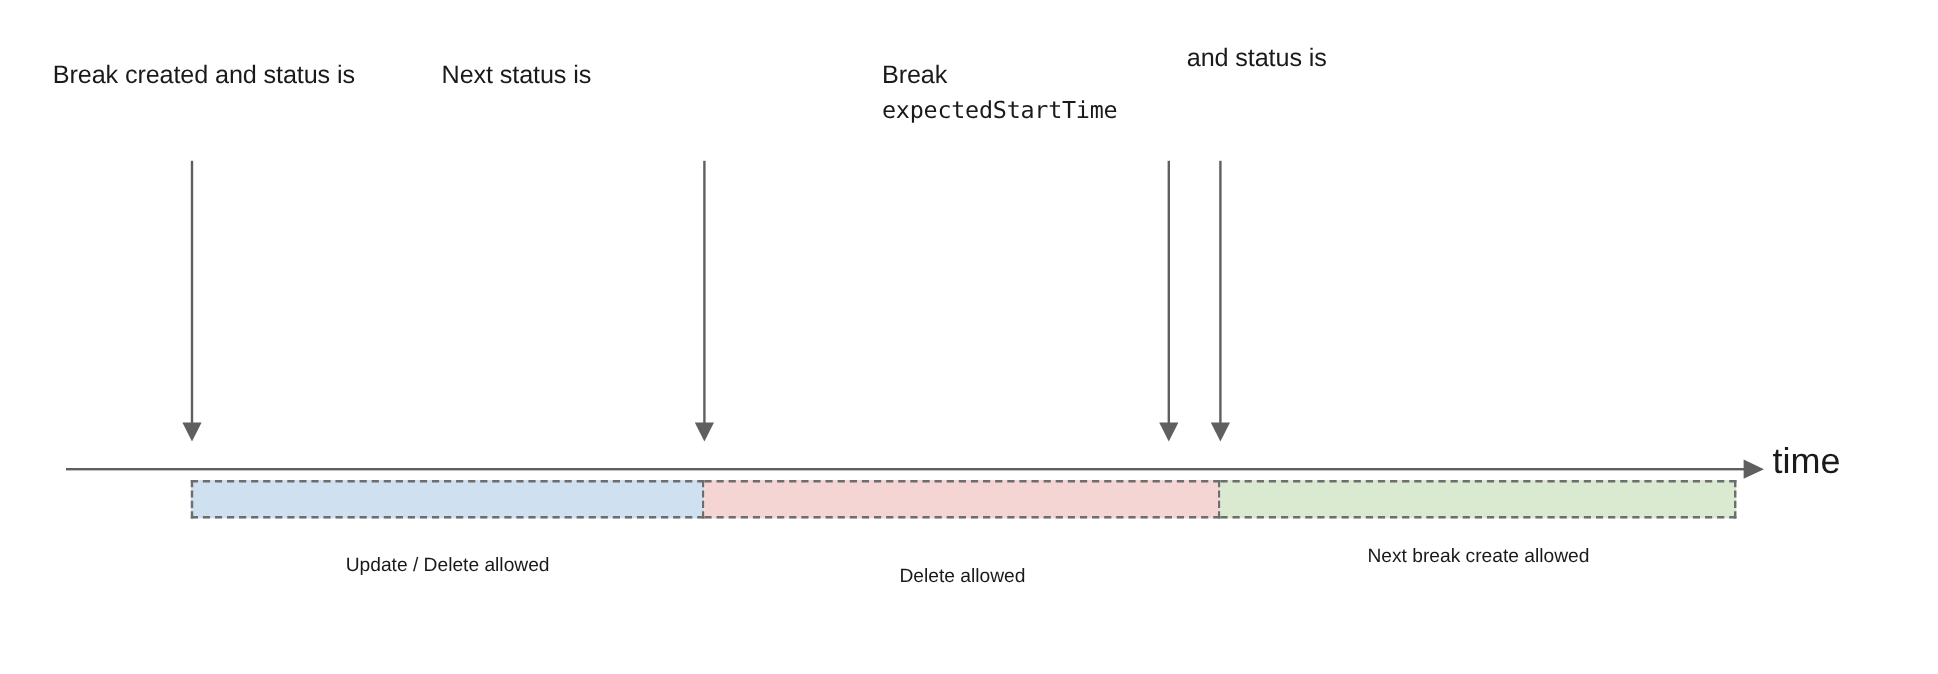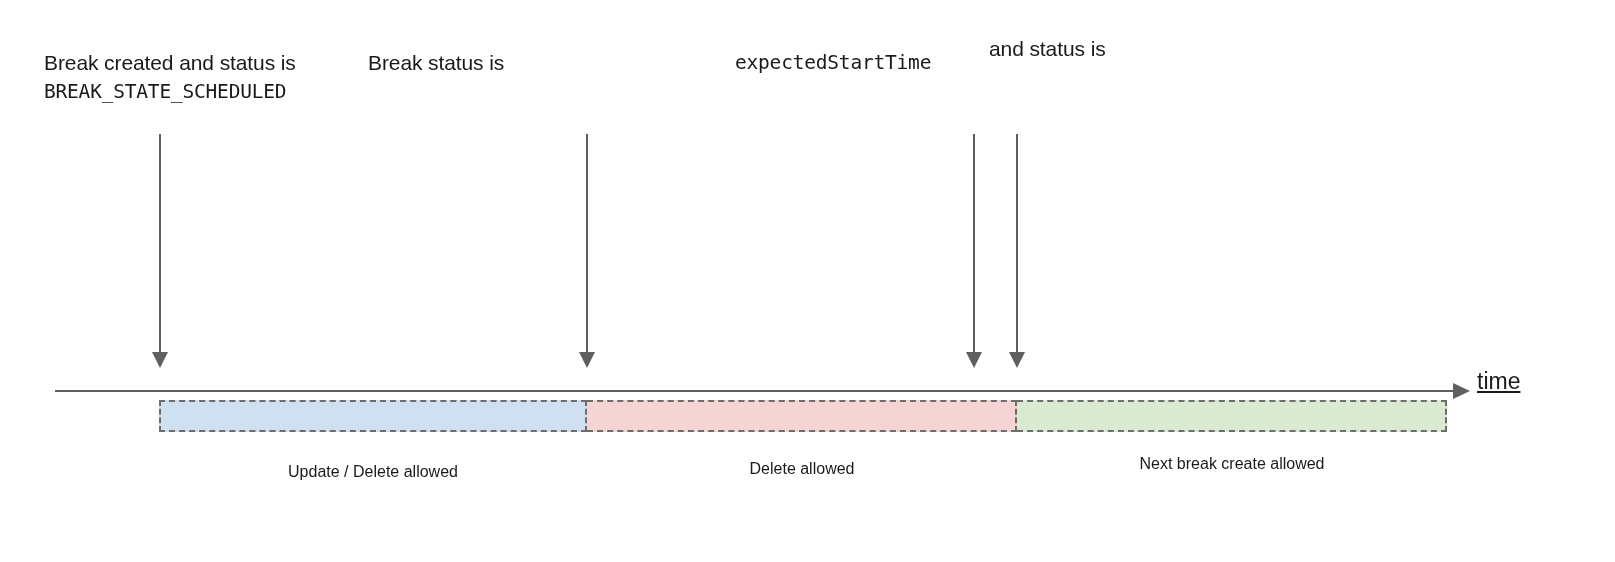--- a/index.html
+++ b/index.html
@@ -65,24 +65,23 @@
     position: absolute;
     width: 0;
     height: 0;
     border-top: 8px solid transparent;
     border-bottom: 8px solid transparent;
     border-left: 17px solid #5f5f5f;
   }
   #axis-label {
     position: absolute;
     font-family: "Liberation Sans", sans-serif;
-    font-size: 23px;
+    font-size: 30px;
     color: #1a1a1a;
     white-space: nowrap;
-    text-decoration: underline;
   }
 
   
   .seg {
     position: absolute;
     top: 400px;
     height: 32px;
     box-sizing: border-box;
     border: 2px dashed #6d6d6d;
   }
@@ -100,28 +99,28 @@
     transform: translateX(-50%);
   }
 </style>
 </head>
 <body>
 
 <div id="canvas">
 
   <div class="anno" style="left:33px; top:48px;">
     <span class="ln prose">Break created and status is</span>
-    <span class="ln code">BREAK_STATE_SCHEDULED</span>
   </div>
 
   <div class="anno" style="left:357px; top:48px;">
-    <span class="ln prose">Break status is</span>
+    <span class="ln prose">Next status is</span>
   </div>
 
   <div class="anno" style="left:724px; top:48px;">
+    <span class="ln prose">Break</span>
     <span class="ln code">expectedStartTime</span>
   </div>
 
   <div class="anno" style="left:978px; top:34px;">
     <span class="ln prose">and status is</span>
   </div>
 
   <div class="vline" style="left:148px; top:134px; height:220px;"></div>
   <div class="vhead" style="left:141px; top:352px;"></div>
 
@@ -136,16 +135,16 @@
 
   <div id="axis-line" style="left:44px; top:390px; width:1404px;"></div>
   <div id="axis-head" style="left:1442px; top:383px;"></div>
   <div id="axis-label" style="left:1466px; top:368px;">time</div>
 
   <div class="seg first" style="left:148px; width:428px; background:#cfe0f0;"></div>
   <div class="seg mid" style="left:576px; width:430px; background:#f5d4d4;"></div>
   <div class="seg last" style="left:1006px; width:430px; background:#d9ead0;"></div>
 
   <div class="caption" style="left:362px; top:463px;">Update / Delete allowed</div>
-  <div class="caption" style="left:791px; top:460px;">Delete allowed</div>
+  <div class="caption" style="left:791px; top:472px;">Delete allowed</div>
   <div class="caption" style="left:1221px; top:455px;">Next break create allowed</div>
 
 </div>
 
 </body></html>

